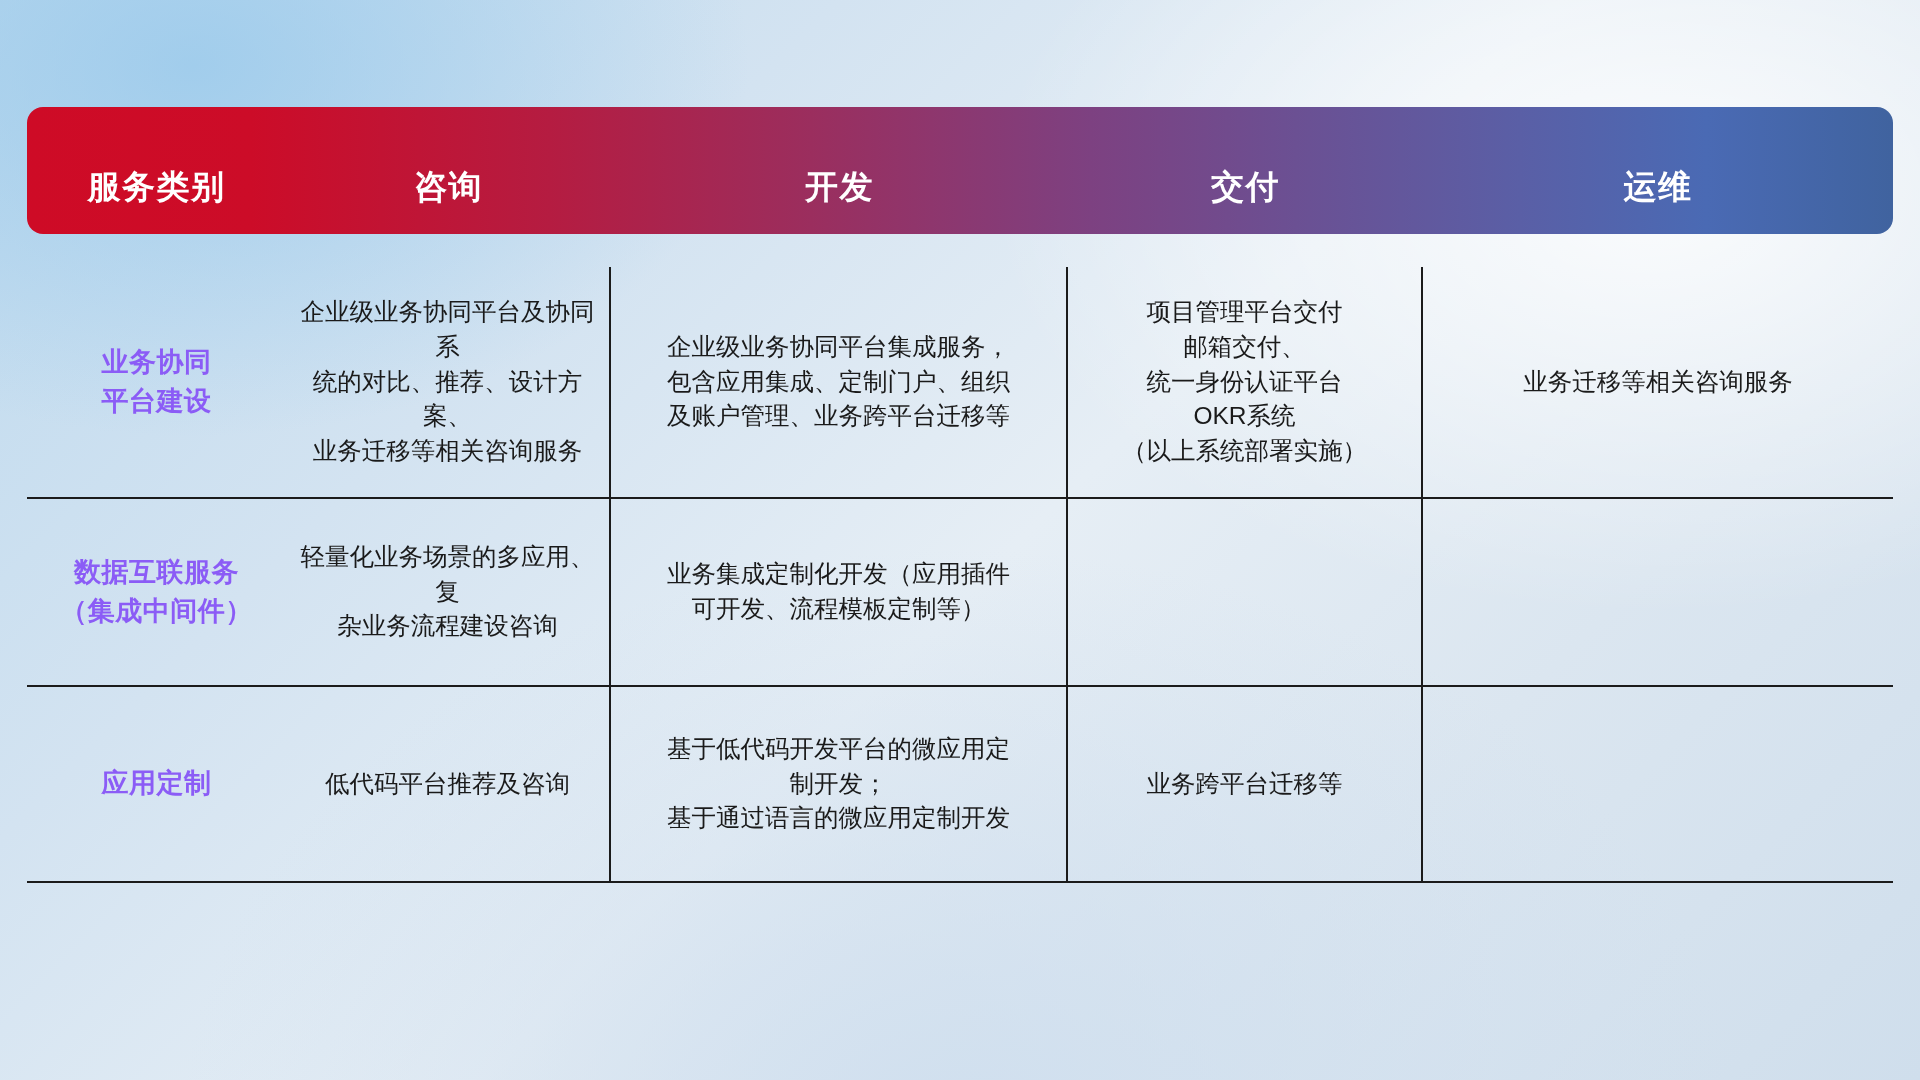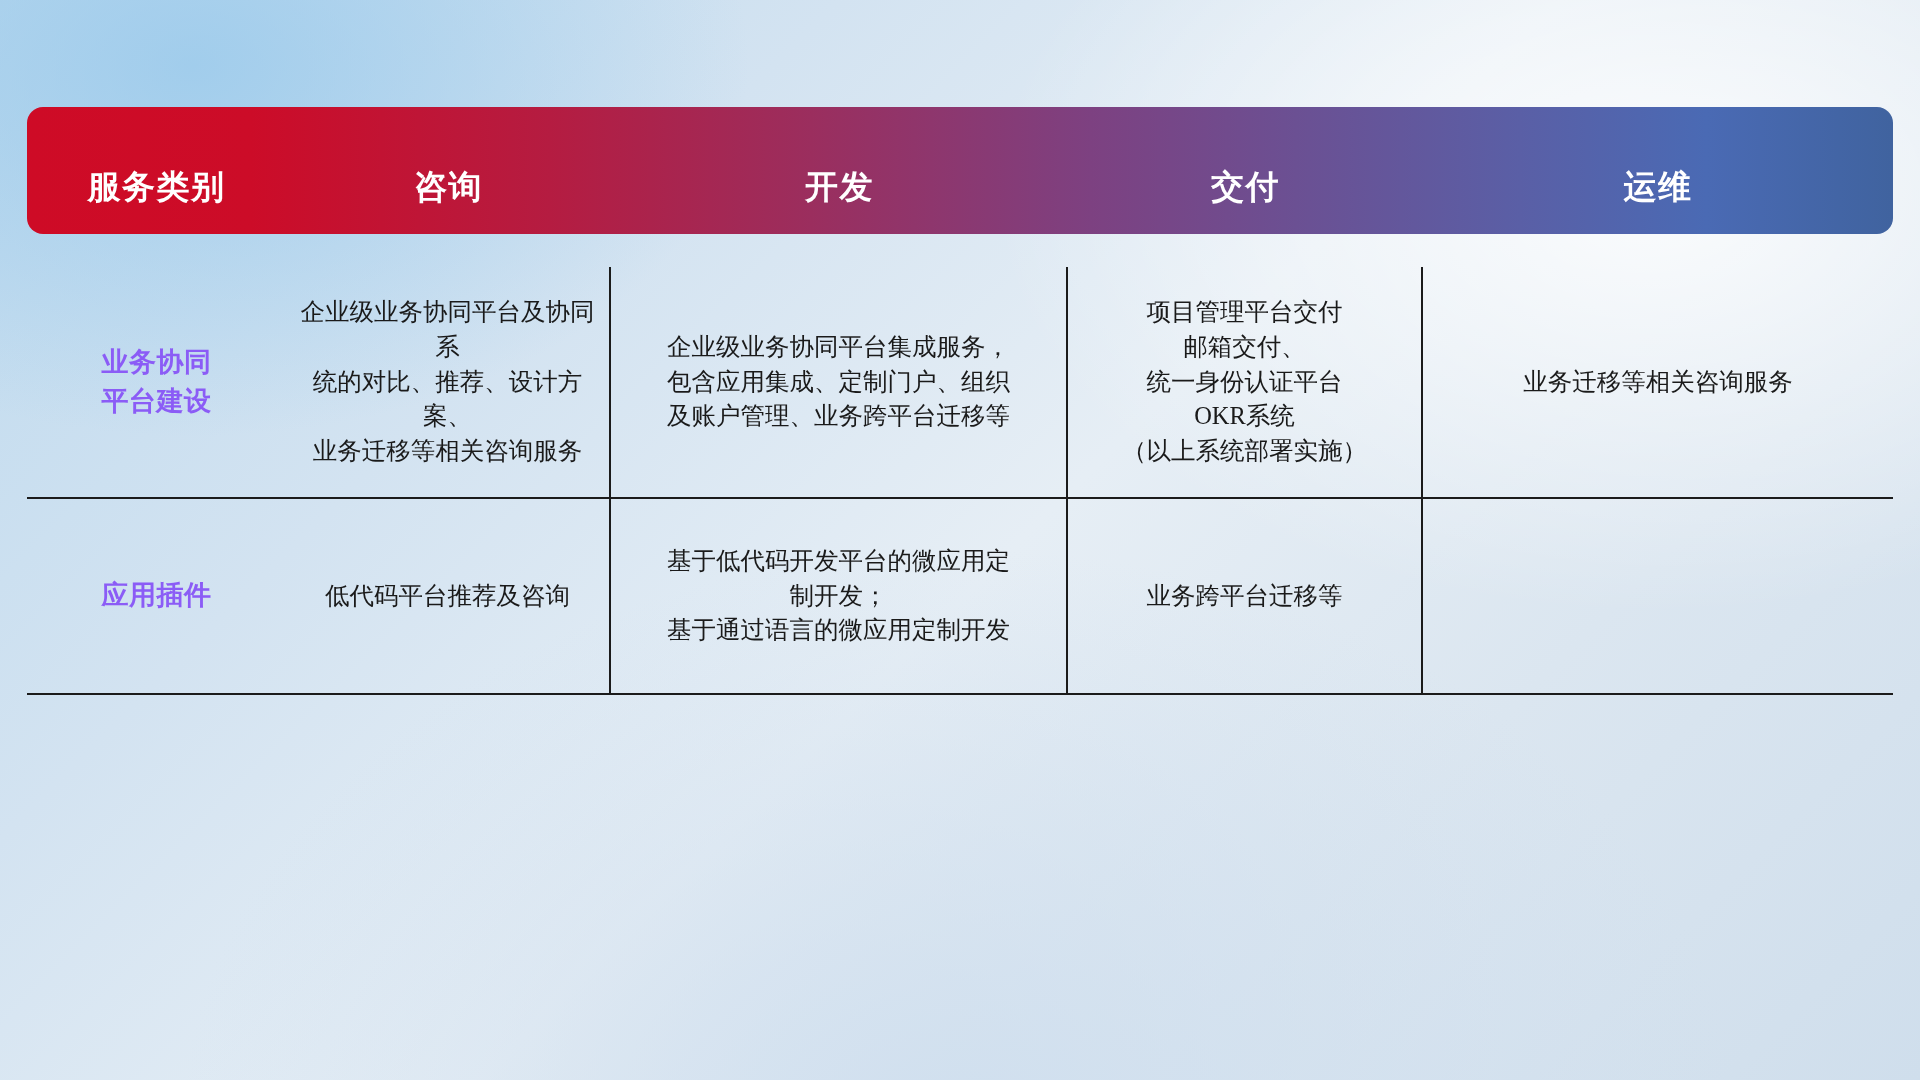--- a/index.html
+++ b/index.html
@@ -65,21 +65,20 @@
   
   tbody td {
     vertical-align:middle;
     text-align:center;
     color:#1a1a1a;
     font-size:24.5px;
     line-height:1.42;
     padding:8px 14px;
     border-bottom:2.5px solid #1b1b1b;
     border-right:2.5px solid #1b1b1b;
-    font-family:Liberation Serif, serif;
   }
   tbody tr:last-child td { border-bottom:2.5px solid #1b1b1b;margin-top:24px; }
   tbody td.cat {
     color:#8b5cf6;
     font-weight:bold;
     font-size:27px;
     line-height:1.45;
     border-right:none;
     letter-spacing:0.5px;
   }
@@ -151,24 +150,44 @@
 邮箱交付、
 统一身份认证平台
 OKR系统
 （以上系统部署实施）</span>
         </td>
         <td class="last">
           <span class="cell-text">业务迁移等相关咨询服务</span>
         </td>
       </tr>
 
+      <tr class="r2">
+        <td class="cat">
+          <span class="cell-text">数据互联服务
+（集成中间件）</span>
+        </td>
+        <td>
+          <span class="cell-text">轻量化业务场景的多应用、复
+杂业务流程建设咨询</span>
+        </td>
+        <td>
+          <span class="cell-text">业务集成定制化开发（应用插件
+可开发、流程模板定制等）</span>
+        </td>
+        <td>
+          <span class="cell-text"></span>
+        </td>
+        <td class="last">
+          <span class="cell-text"></span>
+        </td>
+      </tr>
 
       <tr class="r3">
         <td class="cat">
-          <span class="cell-text">应用插件</span>
+          <span class="cell-text">应用定制</span>
         </td>
         <td>
           <span class="cell-text">低代码平台推荐及咨询</span>
         </td>
         <td>
           <span class="cell-text">基于低代码开发平台的微应用定
 制开发；
 基于通过语言的微应用定制开发</span>
         </td>
         <td>

